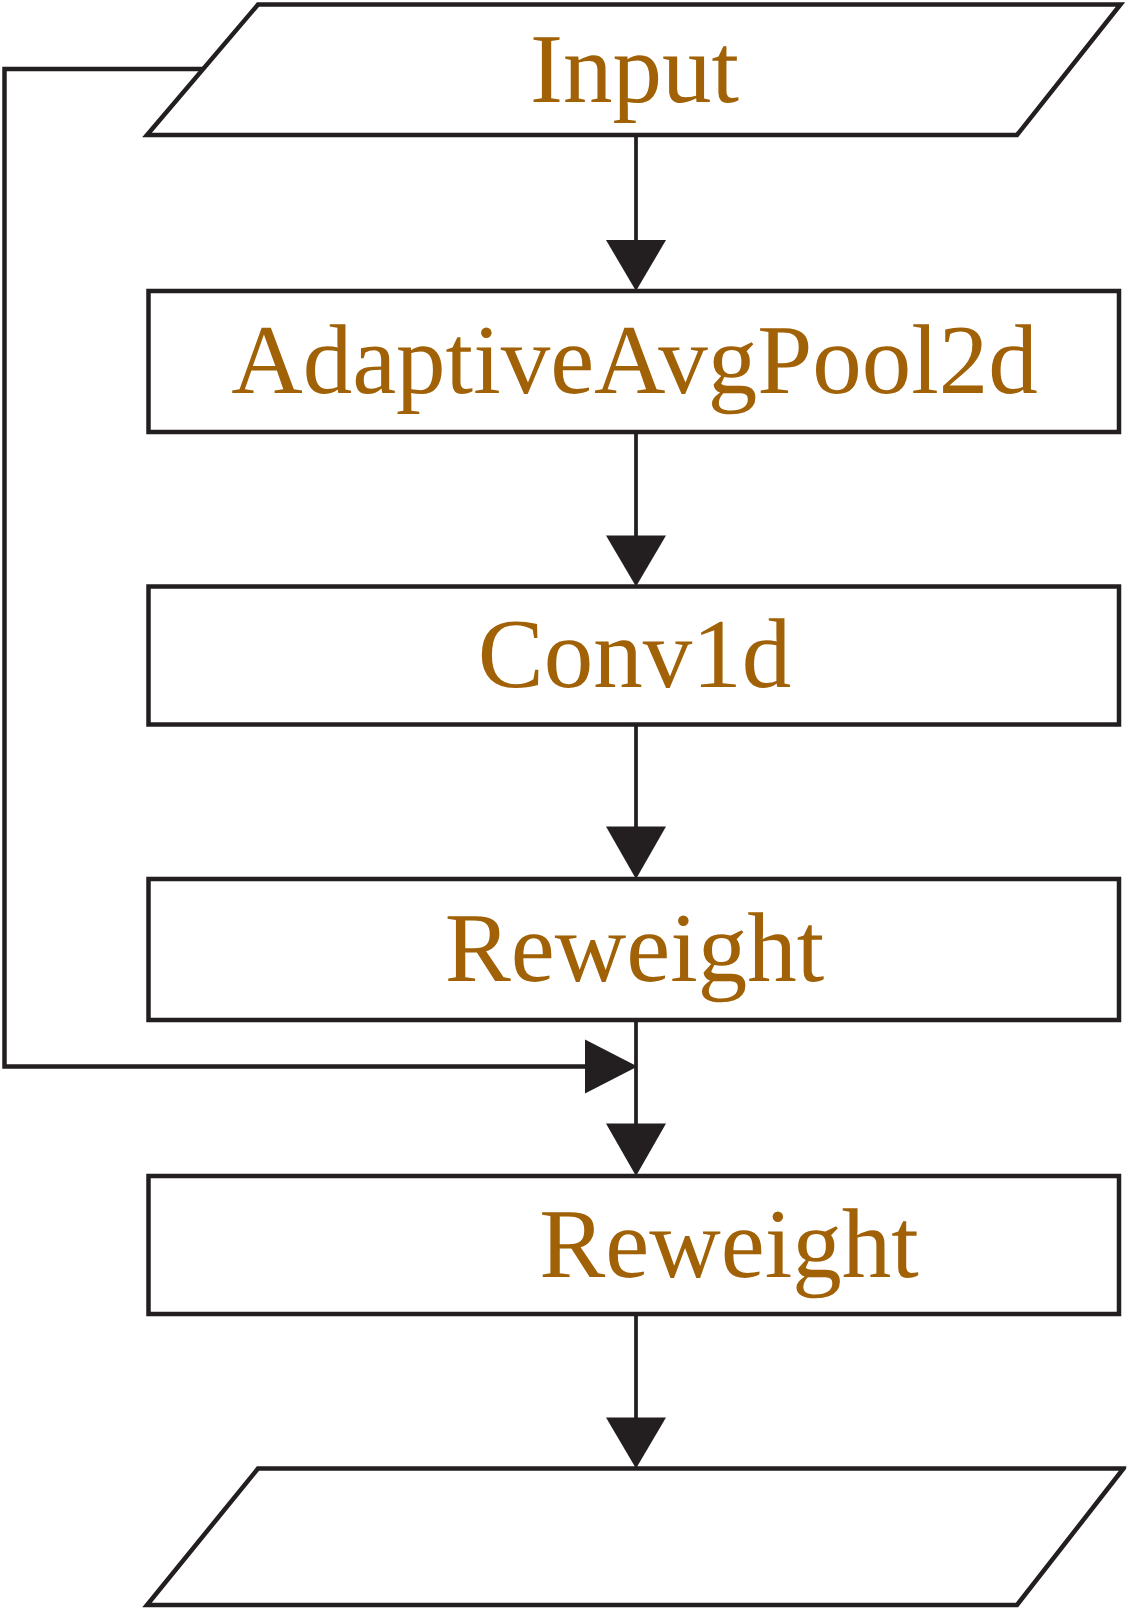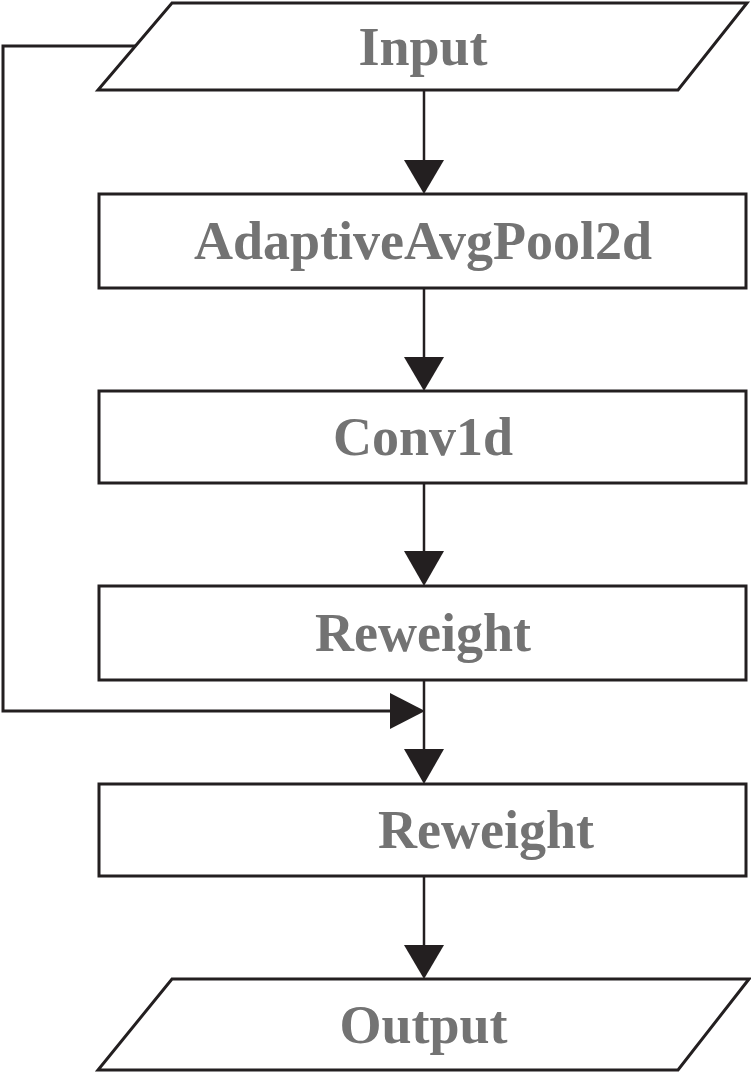--- a/index.html
+++ b/index.html
@@ -21,27 +21,26 @@
     top: 0;
     width: 751px;
     height: 1073px;
     display: block;
   }
   .node-label {
     position: absolute;
     display: flex;
     align-items: center;
     justify-content: center;
-    font-size: 54px;
+    font-size: 66px;
     line-height: 1;
-    color: #737373;
+    color: #a16207;
     letter-spacing: 0px;
     white-space: nowrap;
     pointer-events: none;
-    font-weight: bold;
   }
   .lbl-input    { left: 98px;  top: 2px;   width: 650px; height: 89px;  }
   .lbl-pool     { left: 99px;  top: 193px; width: 648px; height: 95px;  }
   .lbl-conv     { left: 99px;  top: 391px; width: 648px; height: 92px; border-radius: 23px;  }
   .lbl-sigmoid  { left: 99px;  top: 586px; width: 648px; height: 94px;  }
   .lbl-reweight { left: 99px;  top: 784px; width: 696px; height: 92px; padding-left: 39px;  }
   .lbl-output   { left: 98px;  top: 979px; width: 651px; height: 91px;  }
   .shape {
     fill: #ffffff;
     stroke: #231f20;
@@ -93,15 +92,14 @@
     <rect class="shape" x="99" y="586" width="647" height="94"></rect>
     <rect class="shape" x="99" y="784" width="647" height="92"></rect>
     <polygon class="shape" points="172,979 749,979 678,1070 98,1070"></polygon>
   </svg>
 
   <div class="node-label lbl-input">Input</div>
   <div class="node-label lbl-pool">AdaptiveAvgPool2d</div>
   <div class="node-label lbl-conv">Conv1d</div>
   <div class="node-label lbl-sigmoid">Reweight</div>
   <div class="node-label lbl-reweight">Reweight</div>
-  <div class="node-label lbl-output">Output</div>
 
 </div>
 
 </body></html>

